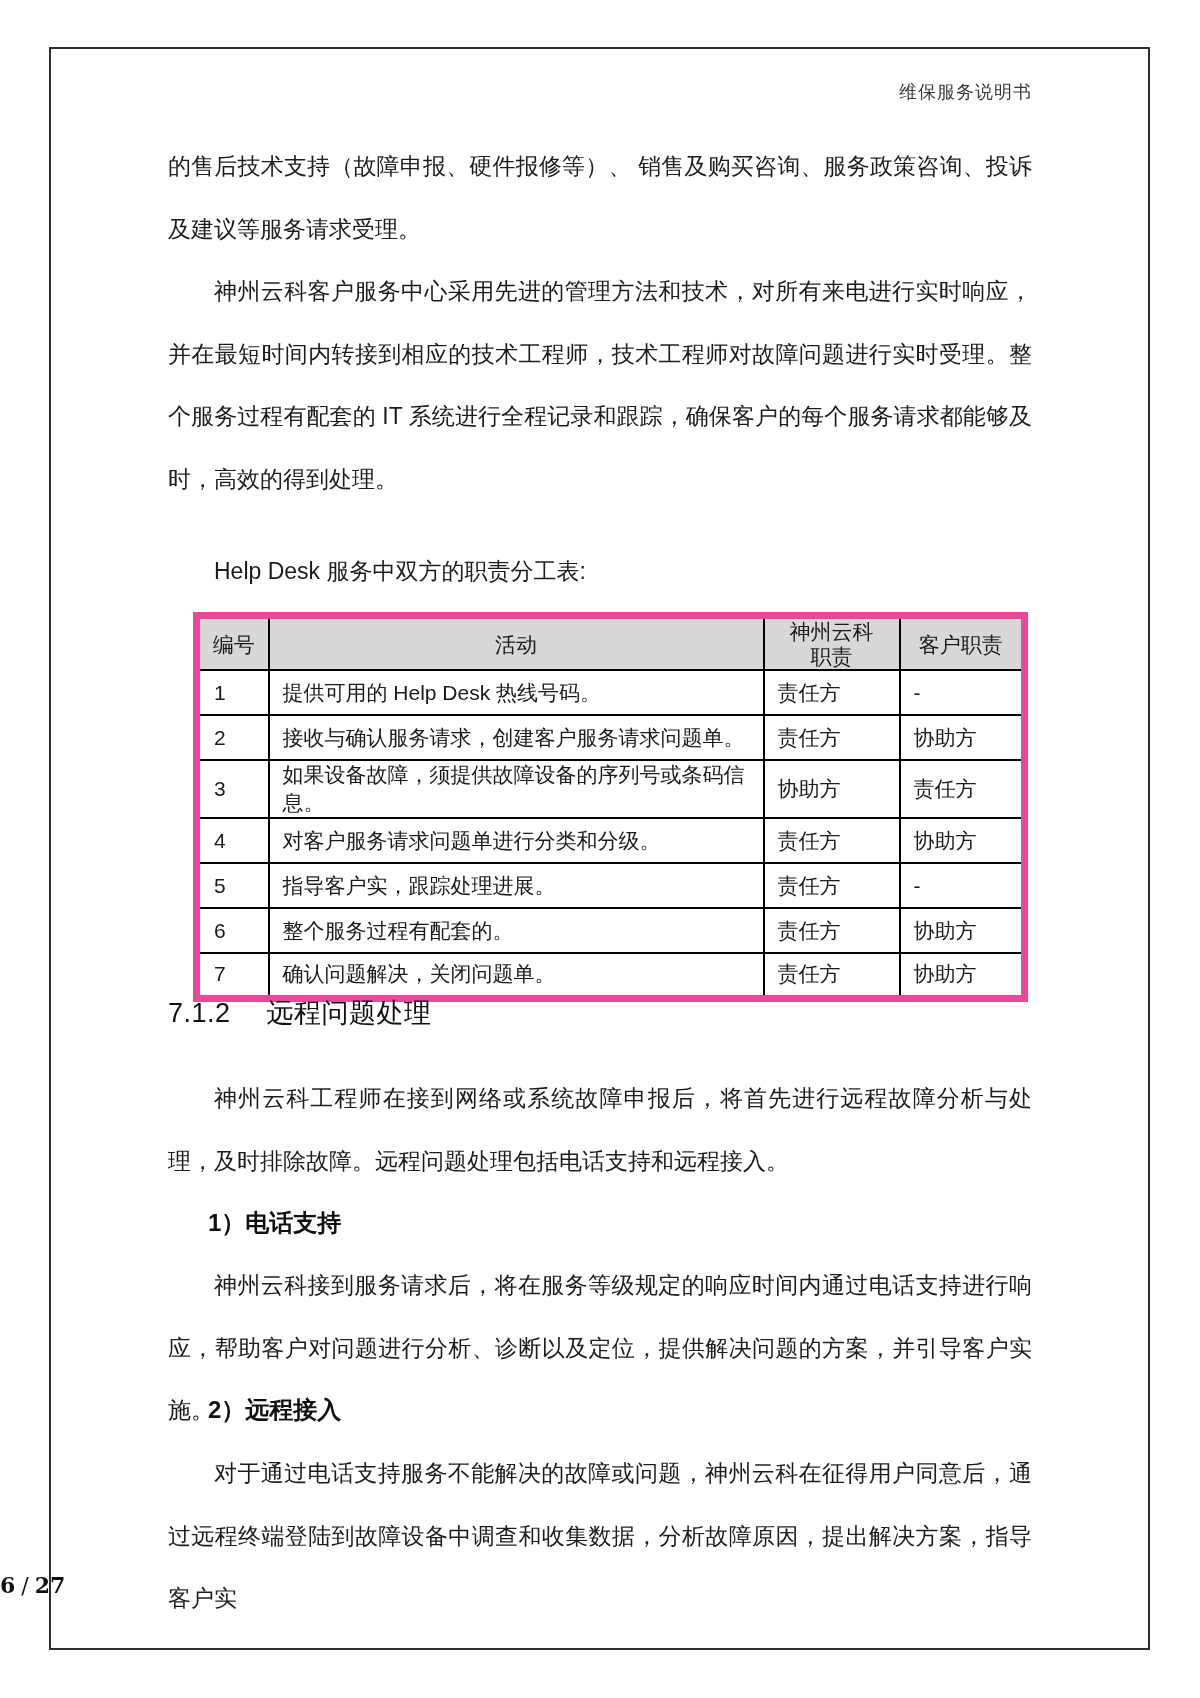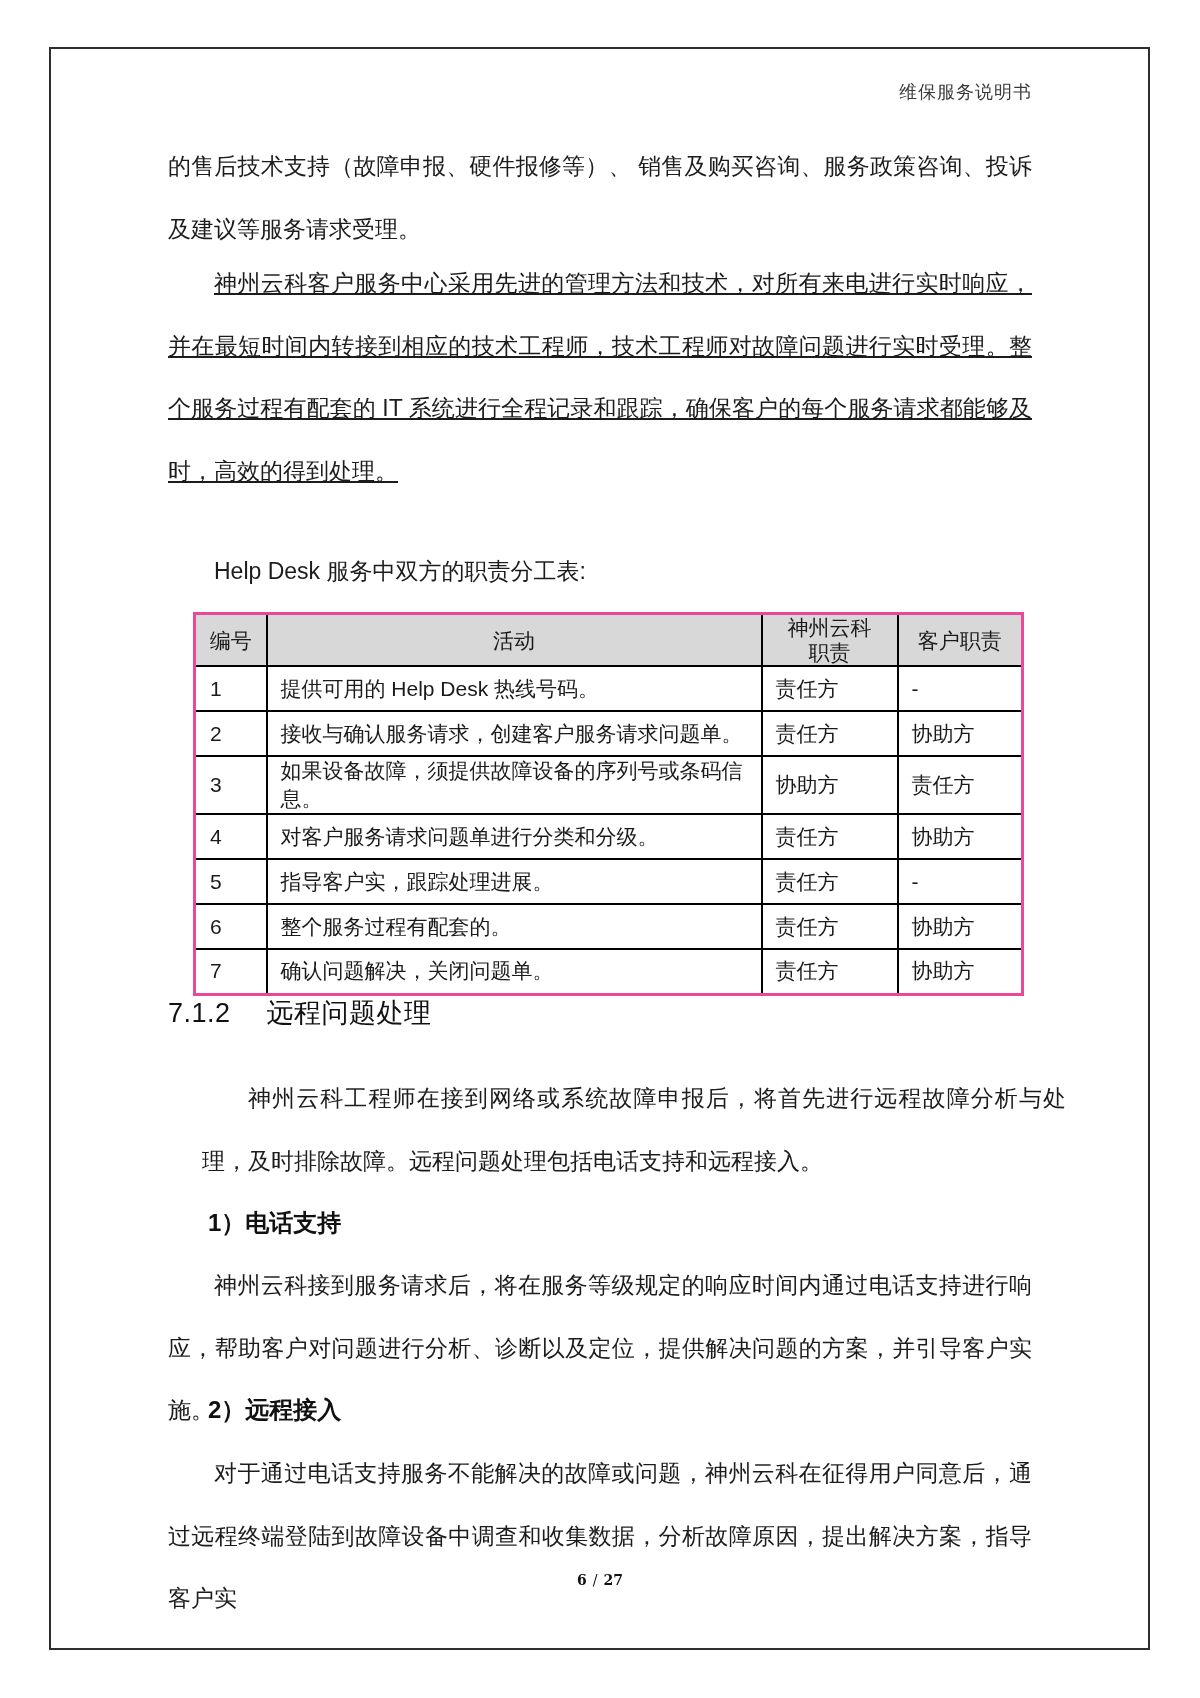--- a/index.html
+++ b/index.html
@@ -18,30 +18,30 @@
   }
 
   .para {
     position: absolute; left: 168px; width: 864px;
     font-size: 23px; line-height: 62.5px;
     text-align: justify; color: #1c1c1c;
   }
   .indent { text-indent: 2em; }
 
   .p1 { top: 135px; }
-  .p2 { top: 252px; text-decoration: underline; }
+  .p2 { top: 260px; }
   .table-intro { top: 540px; text-align: left; }
 
   .resp-table {
     position: absolute; left: 193px; top: 612px; width: 828px;
     border-collapse: collapse; table-layout: fixed;
     font-size: 21px; color: #1a1a1a;
   }
   .resp-table th, .resp-table td { border: 2px solid #000; }
-  .resp-table { border: 3px solid #ec4899; }
+  .resp-table { border: 7px solid #ec4899; }
   .resp-table th {
     background: #d8d8d8; font-weight: 400; height: 50px;
     text-align: center; vertical-align: middle; line-height: 25px;
   }
   .resp-table td {
     height: 45px; vertical-align: middle; text-align: left;
     padding-left: 13px; background: #ffffff;
   }
   .col-no { width: 72px; }
   .col-act { width: 495px; }
@@ -49,35 +49,34 @@
   .col-cust { width: 125px; }
   .resp-table td.cell-no { padding-left: 14px; }
 
   .section-heading {
     position: absolute; left: 168px; top: 995px;
     font-size: 27px; font-weight: 400; color: #111;
     letter-spacing: 0.5px;
   }
   .section-heading .sec-num { margin-right: 36px; }
 
-  .p3 { top: 1067px; margin-left: 34px; }
+  .p3 { top: 1067px; }
   .sub-heading {
     position: absolute; left: 208px;
     font-size: 24px; font-weight: 700; color: #111; line-height: 32px;
   }
   .sub1 { top: 1207px; }
   .p4 { top: 1254px; }
   .sub2 { top: 1394px; }
   .p5 { top: 1442px; }
 
   .footer {
     position: absolute; left: 0; top: 1572px; width: 1200px;
-    text-align: center;
     font-family: "DejaVu Serif", "Liberation Serif", serif;
-    font-weight: 700; font-size: 14px; color: #111;
+    font-weight: 700; font-size: 22px; color: #111;
   }
   .footer .sep { font-weight: 400; padding: 0 6px; }
 </style>
 </head>
 <body>
 
 <div class="page-border"></div>
 
 <div class="header-right">维保服务说明书</div>
 

